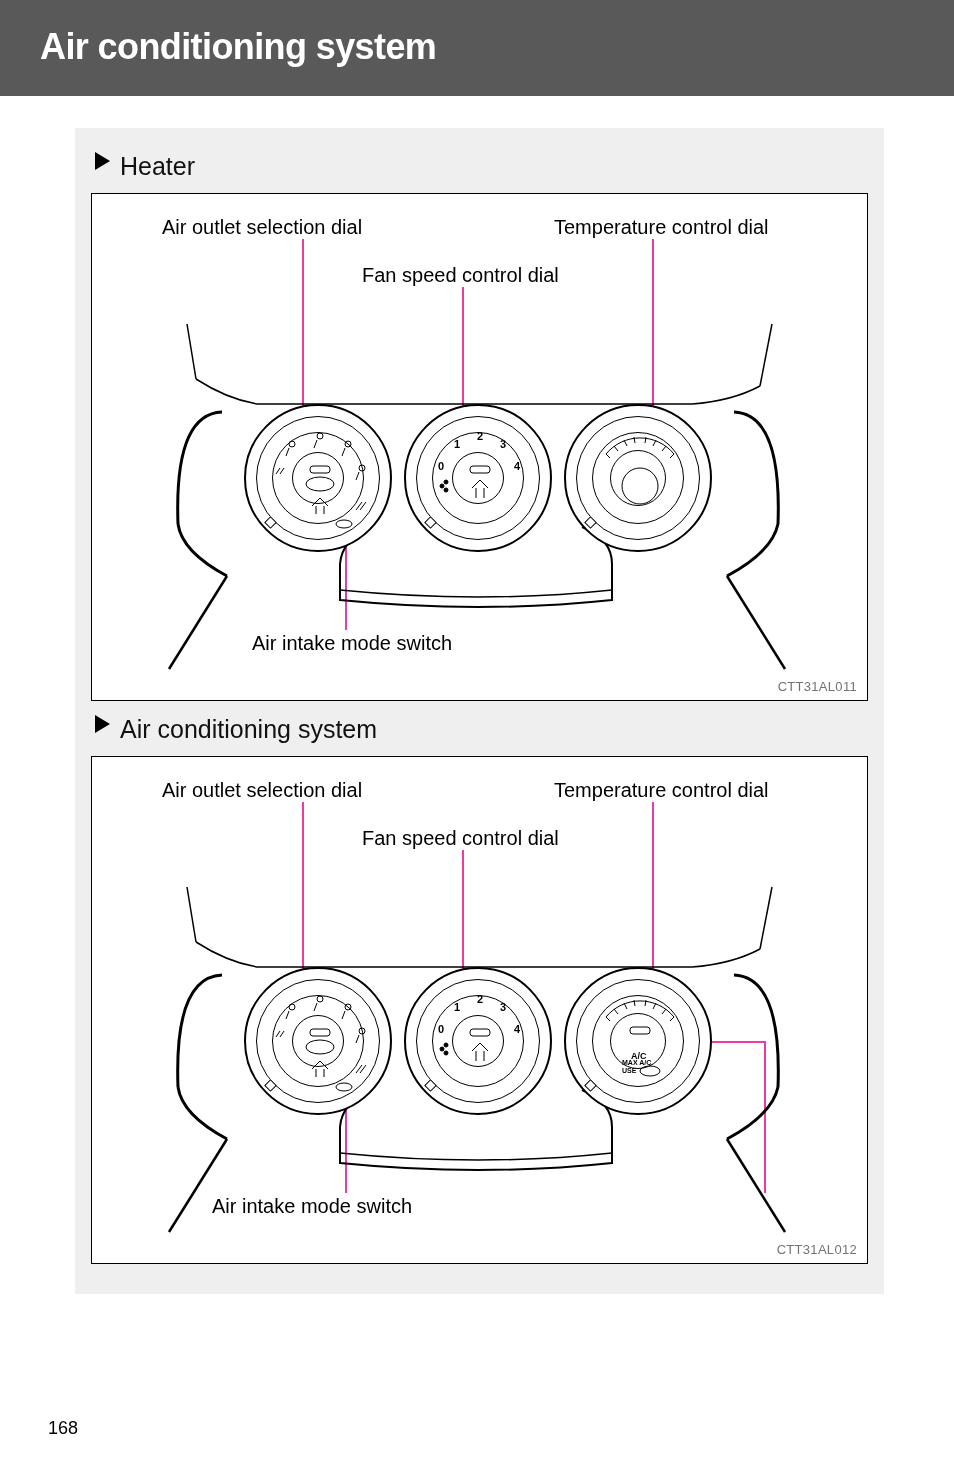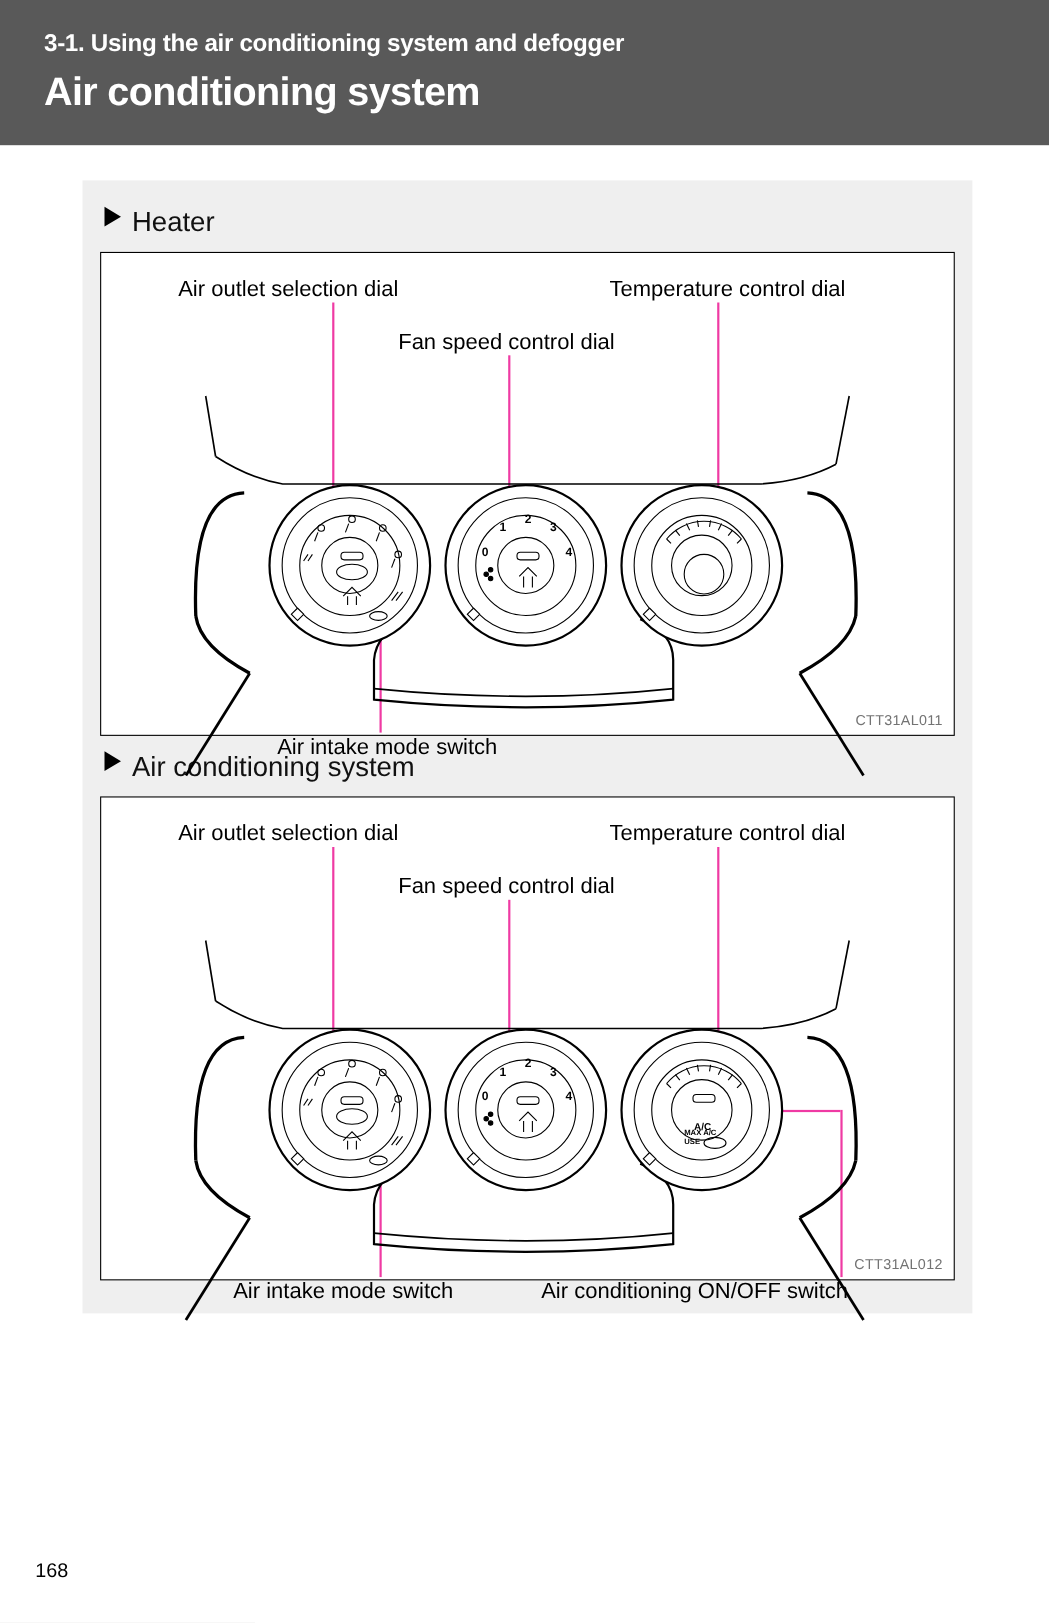--- a/index.html
+++ b/index.html
@@ -42,21 +42,21 @@
       width: 0; height: 0;
       border-top: 9px solid transparent;
       border-bottom: 9px solid transparent;
       border-left: 15px solid #000;
       margin-right: 10px;
     }
     .figure-box {
       background: #fff;
       border: 1px solid #000;
       position: relative;
-      height: 440px;
+      height: 508px;
       margin-bottom: 14px;
       text-align: right;
     }
     .callout {
       position: absolute;
       font-size: 20px;
       color: #000;
       white-space: nowrap;
     }
     .leader {
@@ -97,38 +97,37 @@
     .fig-code {
       position: absolute;
       right: 10px;
       bottom: 6px;
       font-size: 13px;
       color: #737373;
       letter-spacing: 0.3px;
     }
     .page-num {
       position: absolute;
-      left: 32px;
+      left: 48px;
       bottom: 36px;
       font-size: 18px;
     }
     .knob-notch {
       position: absolute;
       width: 9px; height: 9px;
       border: 1.5px solid #000;
       background: #fff;
       transform: rotate(45deg);
     }
     .ac-txt { position:absolute; font-size:9px; font-weight:bold; }
   </style>
 </head>
 <body>
 
 <div class="header-band">
-  <div class="header-subtitle">3-1. Using the air conditioning system and defogger</div>
   <div class="header-title">Air conditioning system</div>
 </div>
 
 <div class="content-wrap">
 
   <div class="section-label">
     <span class="tri"></span>
     <span>Heater</span>
   </div>
 
@@ -239,21 +238,20 @@
     <span class="tri"></span>
     <span>Air conditioning system</span>
   </div>
 
   <div class="figure-box">
 
     <span class="callout" style="left:70px; top:22px;">Air outlet selection dial</span>
     <span class="callout" style="left:462px; top:22px;">Temperature control dial</span>
     <span class="callout" style="left:270px; top:70px;">Fan speed control dial</span>
     <span class="callout" style="left:120px; top:438px;">Air intake mode switch</span>
-    <span class="callout" style="left:400px; top:438px;">Air conditioning ON/OFF switch</span>
 
     <div class="leader vert" style="left:210px; top:45px; height:198px;"></div>
     <div class="leader vert" style="left:370px; top:93px; height:145px;"></div>
     <div class="leader vert" style="left:560px; top:45px; height:200px;"></div>
     <div class="leader vert" style="left:253px; top:316px; height:120px;"></div>
 
     <div class="leader" style="left:558px; top:284px; height:1.5px; width:114px;"></div>
     <div class="leader vert" style="left:672px; top:284px; height:152px;"></div>
 
     <svg class="panel-line" style="left:0;top:0;" width="775" height="508">

